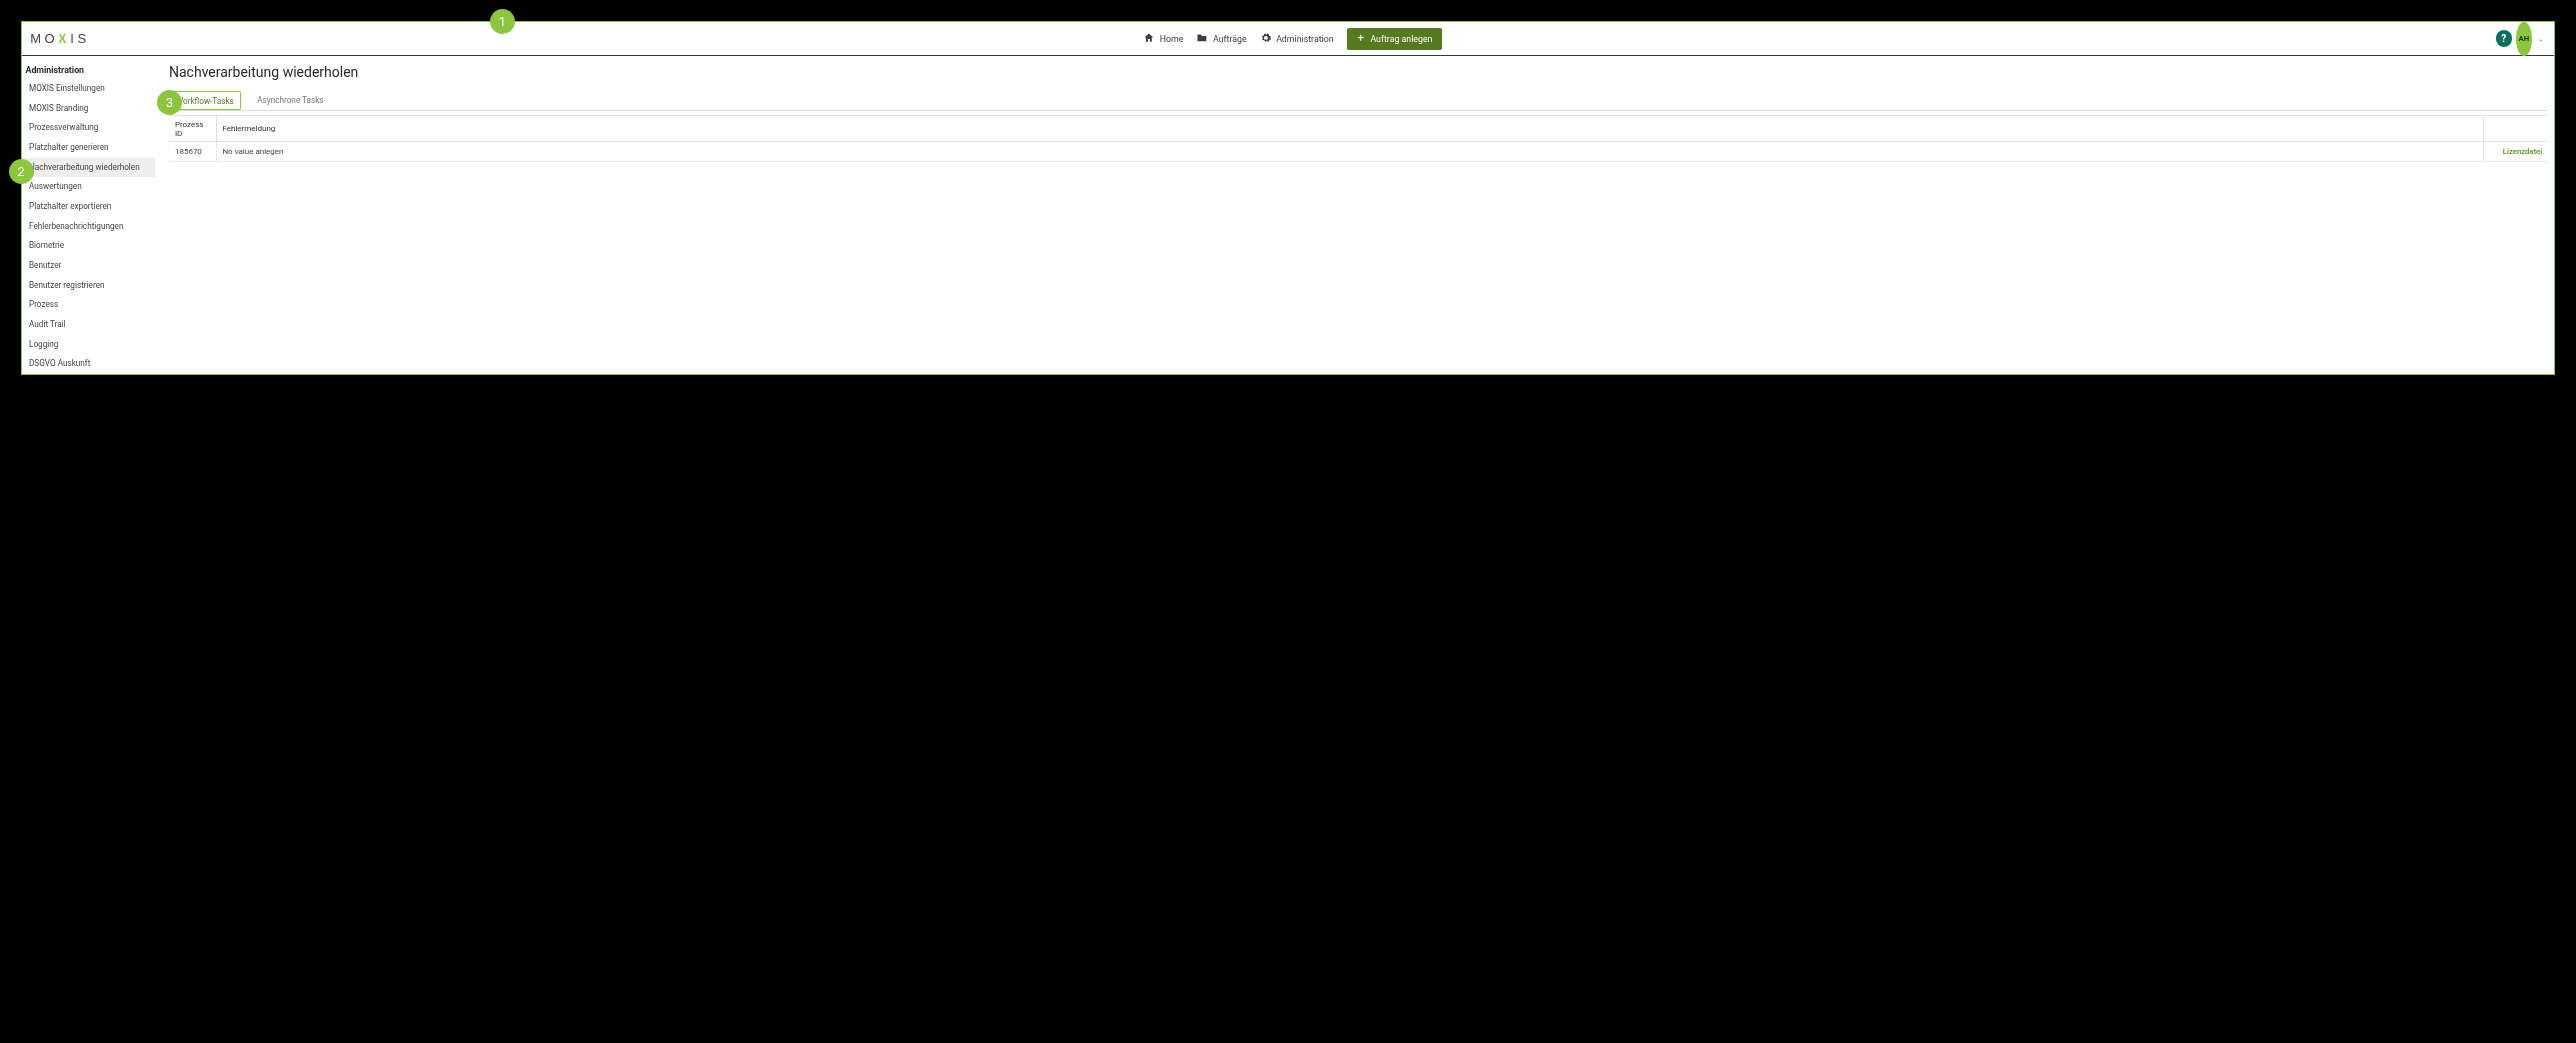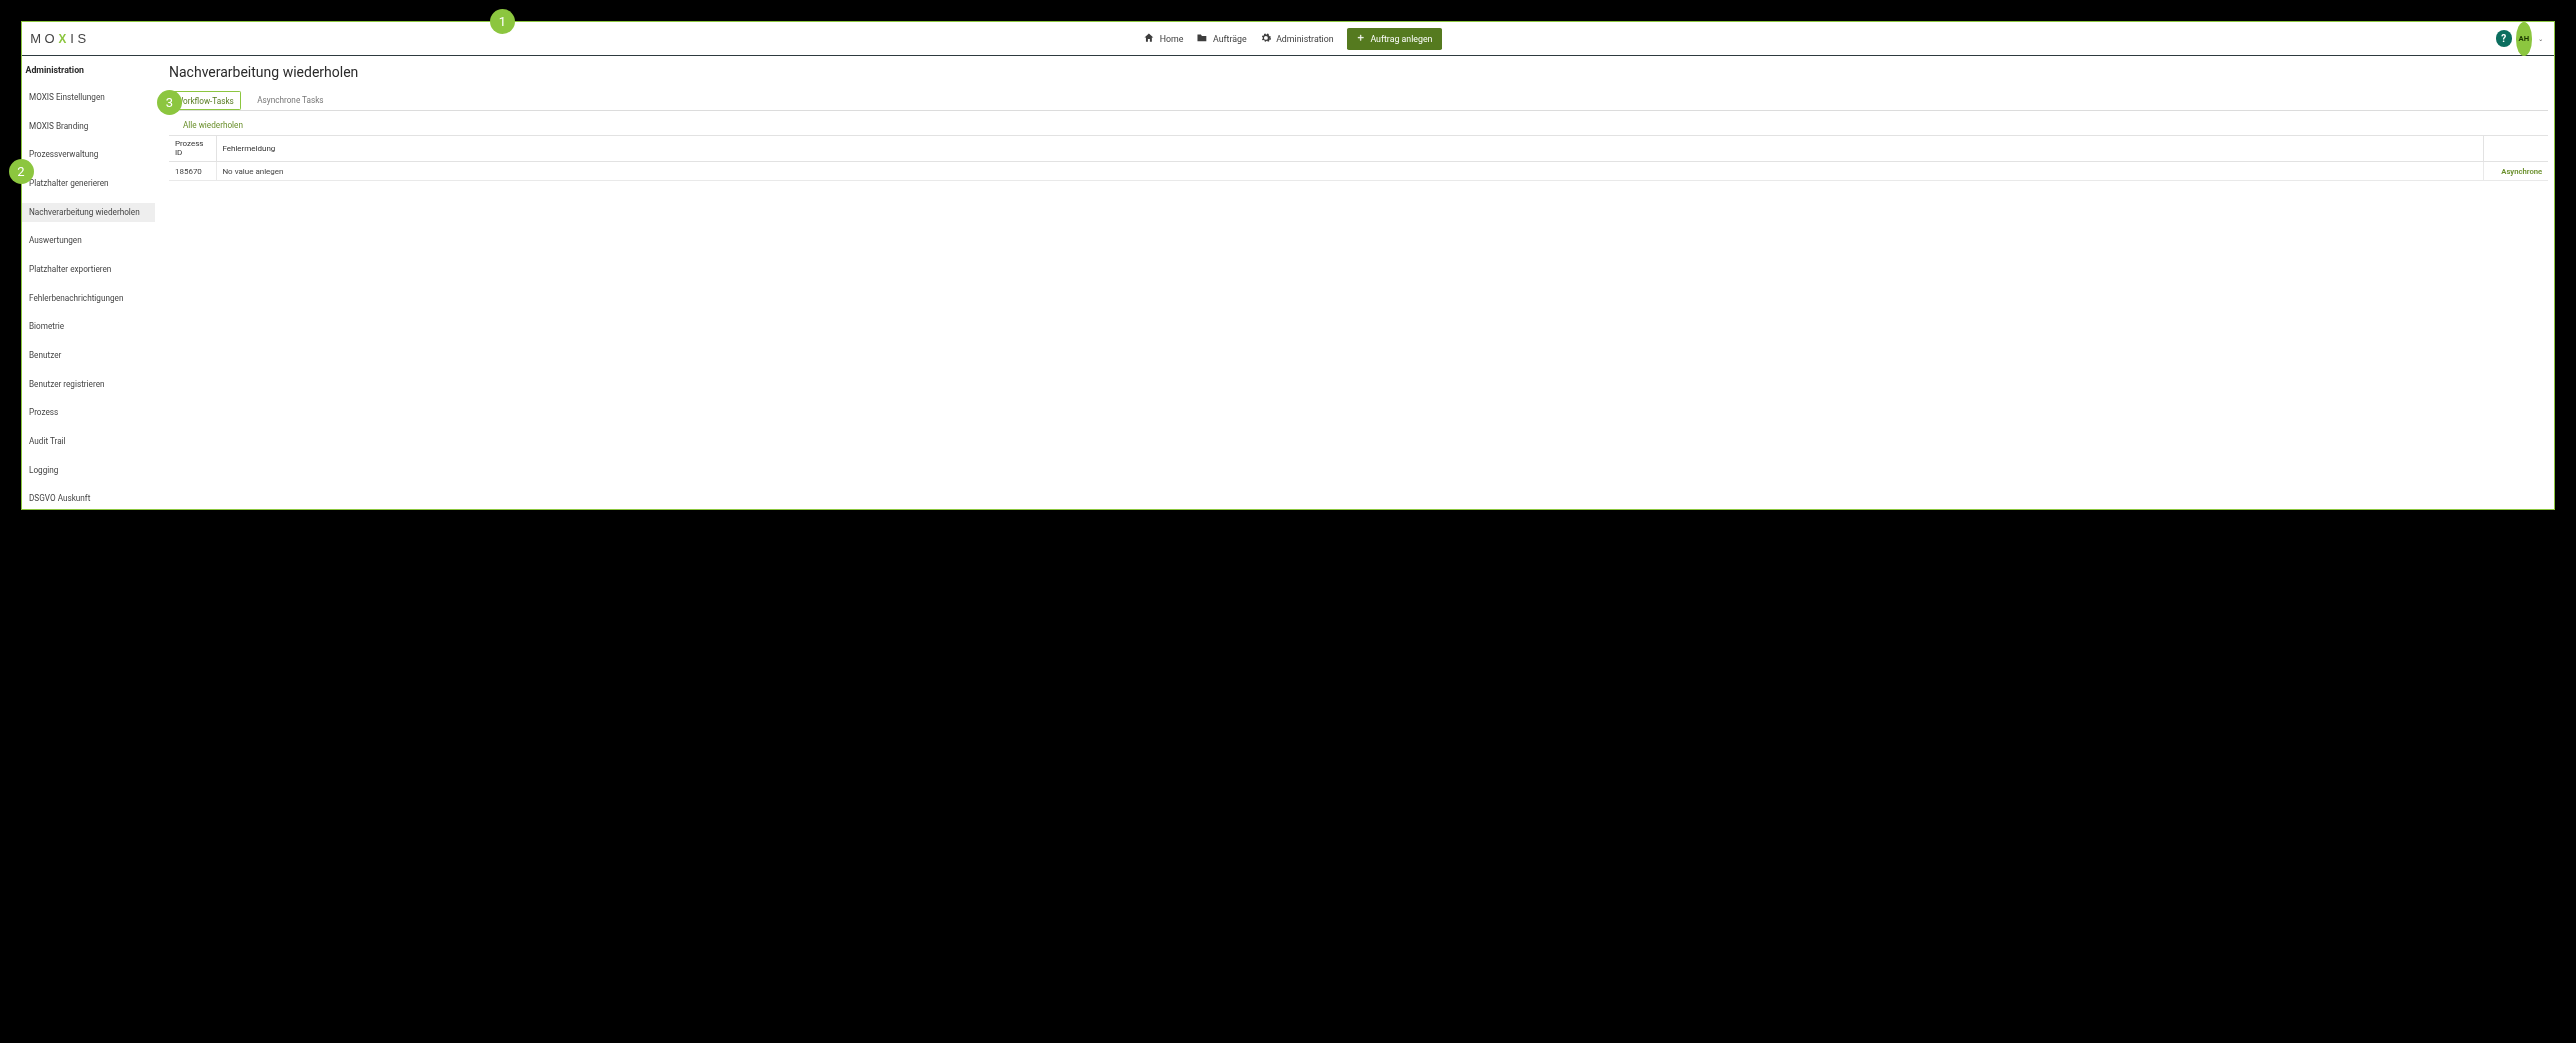--- a/index.html
+++ b/index.html
@@ -120,21 +120,20 @@
     color: #2b2b2b;
     padding: 3.5px 5.9px 3.5px 3.5px;
   }
   .sidebar-item {
     display: block;
     padding: 4.1px 5.9px 4.1px 7px;
     font-size: 8.2px;
     color: #444;
     cursor: pointer;
     line-height: 1.4;
-    margin-top: 9px;
   }
   .sidebar-item.active {
     background: #eeeeee;
   }
 
   
   .main {
     flex: 1;
     padding: 8.2px 5.9px 11.8px 14px;
   }
@@ -309,38 +308,35 @@
     </div>
 
     <div class="main">
       <div class="page-title">Nachverarbeitung wiederholen</div>
 
       <div class="tabs">
         <div class="tab active">Workflow-Tasks</div>
         <div class="tab">Asynchrone Tasks</div>
       </div>
 
-      <div class="action-row">
-        <span class="action-link">Alle wiederholen</span>
-      </div>
 
       <table class="data">
         <thead>
           <tr>
             <th class="col-id">Prozess ID</th>
             <th>Fehlermeldung</th>
             <th class="col-action"></th>
           </tr>
         </thead>
         <tbody>
           <tr>
             <td>185670</td>
             <td>No value anlegen</td>
             <td class="col-action">
-              <span class="row-action">Asynchrone</span>
+              <span class="row-action">Lizenzdatei</span>
             </td>
           </tr>
         </tbody>
       </table>
     </div>
 
   </div>
 </div>
 
 

